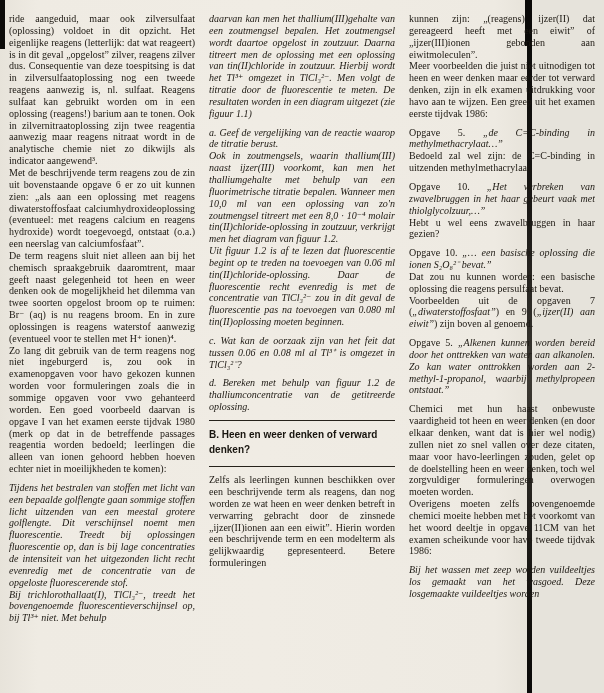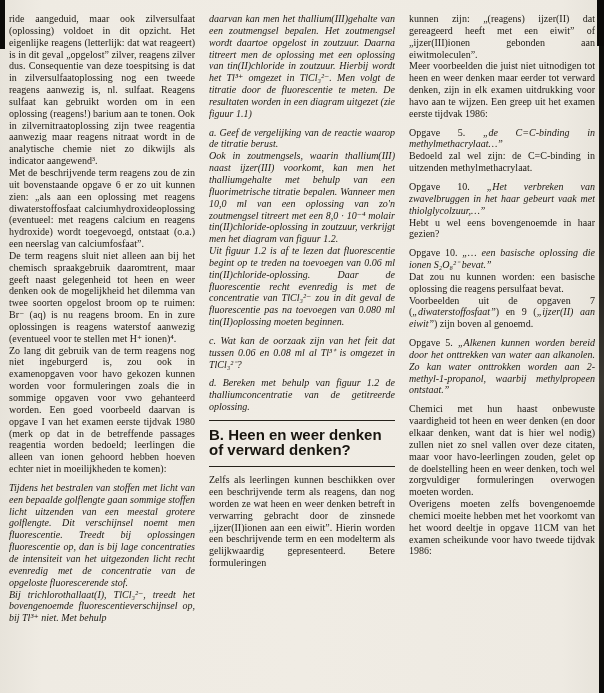--- a/index.html
+++ b/index.html
@@ -2,21 +2,21 @@
 <html lang="nl"><head>
 <meta charset="utf-8">
 <style>
   html, body { margin: 0; padding: 0; }
   body {
     width: 604px; height: 693px; overflow: hidden;
     background: #e6e3db;
     font-family: "Liberation Serif", "DejaVu Serif", serif;
   }
   .page {
-    position: relative; width: 604px; height: 693px;
+    position: relative; width: 532px; height: 693px;
     background: linear-gradient(90deg, #e7e3da 0%, #efebe3 7%, #f0ece4 50%, #eeeae2 93%, #e6e2d9 100%);
     color: #1c1812;
   }
   .cols {
     position: absolute; left: 9px; top: 13px; width: 586px; height: 678px;
     display: flex; gap: 14px;
   }
   .col { width: 186px; height: 678px; overflow: hidden; }
   p.para {
     margin: 0;
@@ -25,21 +25,21 @@
     color: #1c1812;
   }
   .gap { margin-top: 7px !important; font-family: Liberation Serif, serif; }
   .it { font-style: italic; }
   .rule {
     height: 0; border-top: 1.6px solid #26221b;
     margin: 9px 0 7px 0;
   }
   .heading {
     font-family: "Liberation Sans", "DejaVu Sans", sans-serif;
-    font-weight: 700; font-size: 15px; line-height: 14.6px;
+    font-weight: 700; font-size: 10px; line-height: 14.6px;
     color: #18150f; margin: 1px 0 2px 0;
   }
   .scan-bar { position: absolute; }
   .scan-bar.left-bar { left: 0; top: 0; width: 5px; height: 49px; background: #0c0b09; }
   .scan-bar.right-bar {
     right: 0; top: 0; width: 5px; height: 693px;
     background: linear-gradient(#080807 0%, #191714 30%, #3a3731 55%, #14120f 85%, #0b0a09 100%);
   }
   .scan-bar.top-right-bar { right: 0; top: 0; width: 7px; height: 46px; background: #0a0908; }
 </style>
@@ -70,22 +70,23 @@
         <div class="heading">B. Heen en weer denken of verward denken?</div>
         <div class="rule" style="border-top-color: rgb(38, 34, 27);"></div>
         <p class="para gap"><span>Zelfs als leerlingen kunnen beschikken over een beschrijvende term als reagens, dan nog worden ze wat heen en weer denken betreft in verwarring gebracht door de zinsnede „ijzer(II)ionen aan een eiwit”. Hierin worden een beschrijvende term en een modelterm als gelijkwaardig gepresenteerd. Betere formuleringen</span></p>
       </div>
     <div class="col">
         <p class="para"><span>kunnen zijn: „(reagens) ijzer(II) dat gereageerd heeft met een eiwit” of „ijzer(III)ionen gebonden aan eiwitmoleculen”.</span></p>
         <p class="para"><span>Meer voorbeelden die juist niet uitnodigen tot heen en weer denken maar eerder tot verward denken, zijn in elk examen uitdrukking voor havo aan te wijzen. Een greep uit het examen eerste tijdvak 1986:</span></p>
         <p class="para gap"><span>Opgave 5. </span><span class="it">„de C=C-binding in methylmethacrylaat…”</span></p>
         <p class="para"><span>Bedoeld zal wel zijn: de C=C-binding in uitzenden methylmethacrylaat.</span></p>
         <p class="para gap"><span>Opgave 10. </span><span class="it">„Het verbreken van zwavelbruggen in het haar gebeurt vaak met thiolglycolzuur,…”</span></p>
-        <p class="para"><span>Hebt u wel eens bovengenoemde in haar gezien?</span></p>
+        <p class="para"><span>Hebt u wel eens zwavelbruggen in haar gezien?</span></p>
         <p class="para gap"><span>Opgave 10. </span><span class="it">„… een basische oplossing die ionen S₂O₈²⁻ bevat.”</span></p>
         <p class="para"><span>Dat zou nu kunnen worden: een basische oplossing die reagens persulfaat bevat.</span></p>
         <p class="para"><span>Voorbeelden uit de opgaven 7 (</span><span class="it">„diwaterstoffosfaat”</span><span>) en 9 (</span><span class="it">„ijzer(II) aan eiwit”</span><span>) zijn boven al genoemd.</span></p>
         <p class="para gap"><span>Opgave 5. </span><span class="it">„Alkenen kunnen worden bereid door het onttrekken van water aan alkanolen. Zo kan water onttrokken worden aan 2-methyl-1-propanol, waarbij methylpropeen ontstaat.”</span></p>
         <p class="para gap"><span>Chemici met hun haast onbewuste vaardigheid tot heen en weer denken (en door elkaar denken, want dat is hier wel nodig) zullen niet zo snel vallen over deze citaten, maar voor havo-leerlingen zouden, gelet op de doelstelling heen en weer denken, toch wel zorgvuldiger formuleringen overwogen moeten worden.</span></p>
         <p class="para"><span>Overigens moeten zelfs bovengenoemde chemici moeite hebben met het voorkomt van het woord deeltje in opgave 11CM van het examen scheikunde voor havo tweede tijdvak 1986:</span></p>
+        <p class="para gap"><span class="it">Bij het wassen met zeep worden vuildeeltjes los gemaakt van het wasgoed. Deze losgemaakte vuildeeltjes worden</span></p>
       </div>
   </div>
 </div>
 
 </body></html>

